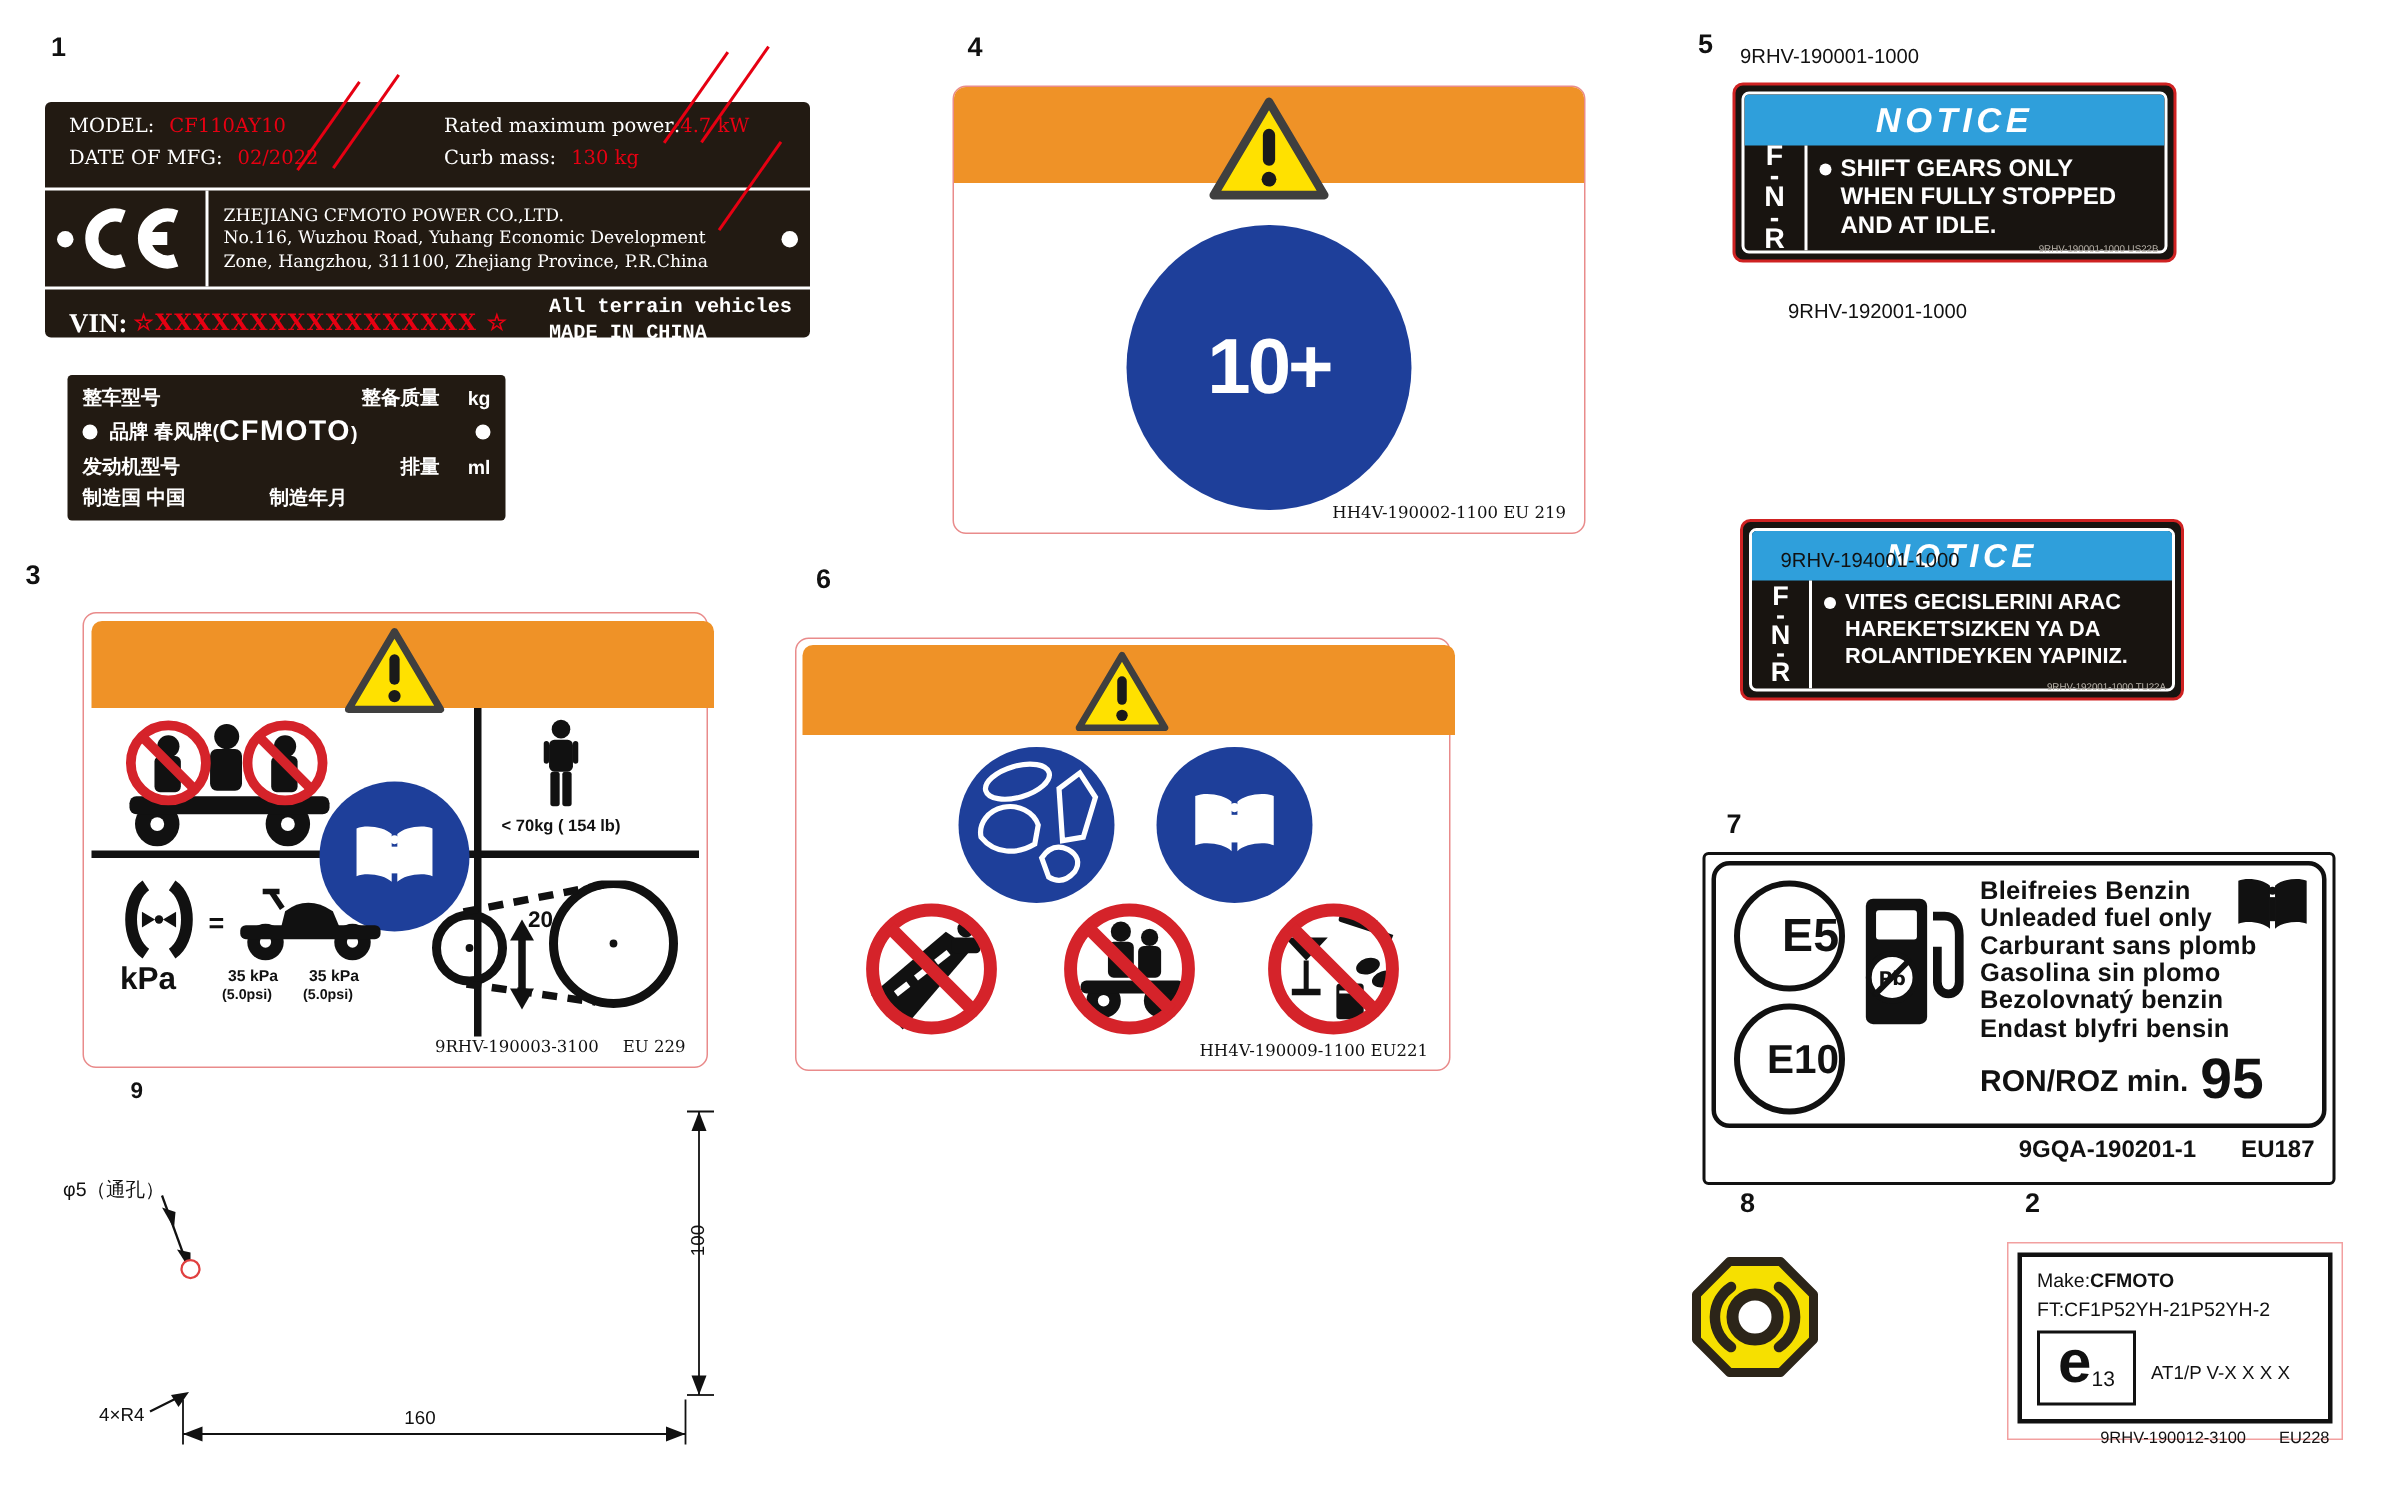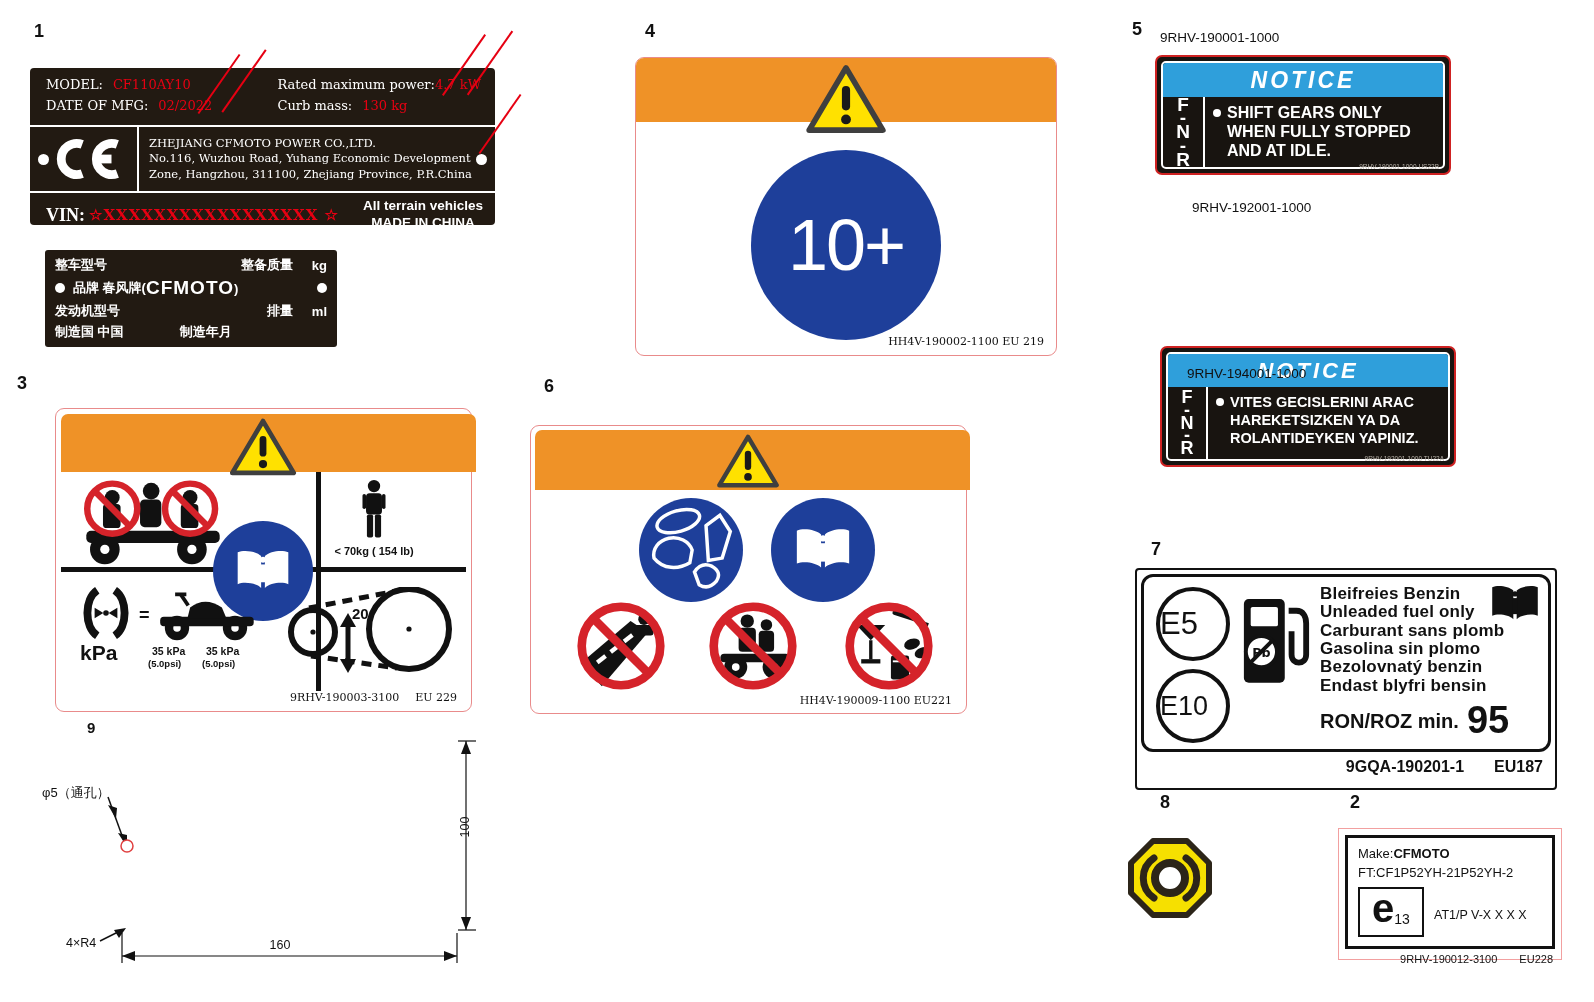--- a/index.html
+++ b/index.html
@@ -18,21 +18,21 @@
   .plate .prow{display:flex;margin-bottom:6px;white-space:nowrap;}
   .plate .lab{margin-right:10px;}
   .red{color:#e60012;}
   .plate .sec2{border-top:2px solid #fff;border-bottom:2px solid #fff;display:flex;align-items:center;height:64px;}
   .plate .vdiv{width:2px;background:#fff;height:100%;}
   .plate .dot{width:11px;height:11px;border-radius:50%;background:#fff;flex:none;}
   .plate .company{font-size:11.5px;line-height:1.32;padding-left:10px;flex:1;}
   .plate .sec3{display:flex;align-items:center;padding:4px 12px 4px 16px;height:36px;}
   .vinlab{font-family:Liberation Serif, serif;font-weight:bold;font-size:18px;}
   .vinval{font-size:15px;letter-spacing:1px;margin-left:4px;}
-  .atvblock{margin-left:auto;text-align:center;font-family:Liberation Sans, sans-serif;
+  .atvblock{margin-left:auto;text-align:left;font-family:Liberation Mono, monospace;
             font-weight:bold;font-size:13.5px;line-height:1.25;}
   .slash{position:absolute;width:2px;background:#e60012;}
 
   .cnplate{background:#221a12;color:#fff;border-radius:3px;font-weight:bold;font-size:13px;
            padding:6px 10px;display:flex;flex-direction:column;justify-content:space-between;}
   .cnrow{display:flex;align-items:center;}
   .cnr1{display:grid;grid-template-columns:1fr auto 34px;align-items:center;}
   .cnbrand{font-size:19px;font-weight:900;letter-spacing:1px;}
   .cndot{width:10px;height:10px;border-radius:50%;background:#fff;flex:none;}
 
@@ -50,21 +50,21 @@
   .fnr{color:#fff;font-weight:bold;text-align:center;border-right:2px solid #fff;
        display:flex;align-items:center;justify-content:center;}
   .ntxt{color:#fff;font-weight:bold;display:flex;gap:6px;padding:6px 4px 2px 8px;}
   .bdot{background:#fff;border-radius:50%;flex:none;}
   .smcode{position:absolute;color:#b9b3aa;}
 
   
   .fuel{background:#fff;border:2px solid #111;border-radius:4px;padding:4px;}
   .fuelin{border:3px solid #111;border-radius:12px;position:relative;height:172px;}
   .ecirc{position:absolute;border:4px solid #111;border-radius:50%;display:flex;
-         align-items:center;justify-content:flex-start;font-weight:normal;}
+         align-items:center;justify-content:flex-end;font-weight:bold;}
   .fline{font-weight:bold;font-size:17px;line-height:1.08;letter-spacing:0.2px;}
   .fcode{display:flex;justify-content:flex-end;gap:30px;font-weight:bold;font-size:16px;
          padding:6px 8px 0 0;}
 
   
   .appr{background:#fff;border:1px solid #f2a0a0;padding:6px;}
   .apprin{border:3px solid #111;padding:8px 10px;position:relative;height:92px;box-sizing:content-box;}
   .ebox{border:2.5px solid #111;width:62px;height:46px;display:flex;align-items:flex-start;
         justify-content:center;margin-top:7px;}
   .ebig{font-size:40px;font-weight:bold;line-height:0.95;}
@@ -79,21 +79,21 @@
   <div class="abs fig-num" style="left:34px;top:21px">1</div>
   <div class="abs fig-num" style="left:645px;top:21px">4</div>
   <div class="abs fig-num" style="left:1132px;top:19px">5</div>
   <div class="abs fig-num" style="left:17px;top:373px">3</div>
   <div class="abs fig-num" style="left:544px;top:376px">6</div>
   <div class="abs fig-num" style="left:1151px;top:539px">7</div>
   <div class="abs fig-num" style="left:1160px;top:792px">8</div>
   <div class="abs fig-num" style="left:1350px;top:792px">2</div>
   <div class="abs fig-num" style="left:87px;top:719px;font-size:15px">9</div>
 
-  <div class="abs plate" style="left:30px;top:68px;width:465px;height:157px">
+  <div class="abs plate" style="left:30px;top:68px;width:510px;height:157px">
     <div class="sec1">
       <div class="c1">
         <div class="prow">
             <span class="lab">MODEL:</span>
           <span class="red">CF110AY10</span>
           </div>
         <div class="prow">
             <span class="lab">DATE OF MFG:</span>
           <span class="red">02/2022</span>
           </div>
@@ -166,21 +166,21 @@
 
   <div class="abs wlabel" style="left:635px;top:57px;width:420px;height:297px">
     <div class="oband" style="height:64px;border-radius:8px 8px 0 0">
       <svg width="86" height="72" viewBox="0 0 100 88" style="position:absolute;left:167px;top:5px">
         <path d="M50 6 L95 82 L5 82 Z" fill="#ffe100" stroke="#3f3f3f" stroke-width="7" stroke-linejoin="round"></path>
         <rect x="45" y="28" width="10" height="30" rx="5" fill="#1a1a1a"></rect>
         <circle cx="50" cy="69" r="6" fill="#1a1a1a"></circle>
       </svg>
     </div>
     <div class="abs" style="left:115px;top:92px;width:190px;height:190px;border-radius:50%;background:#1e3f9a;display:flex;align-items:center;justify-content:center">
-      <span style="color:#fff;font-weight:normal;font-size:72px;letter-spacing:-2px">10+</span>
+      <span style="color:#fff;font-weight:bold;font-size:52px;letter-spacing:-2px">10+</span>
     </div>
     <div class="abs codeline" style="right:12px;bottom:7px">HH4V-190002-1100 EU 219</div>
   </div>
 
   <div class="abs partnum" style="left:1160px;top:30px">9RHV-190001-1000</div>
   <div class="abs notice" style="left:1155px;top:55px;width:296px;height:120px;box-sizing:border-box">
     <div class="ninner">
       <div class="nband" style="height:34px;font-size:23px;letter-spacing:3px;line-height:34px">NOTICE</div>
       <div class="nbody">
         <div class="fnr pre" style="width:40px;font-size:19px;line-height:0.72">F

